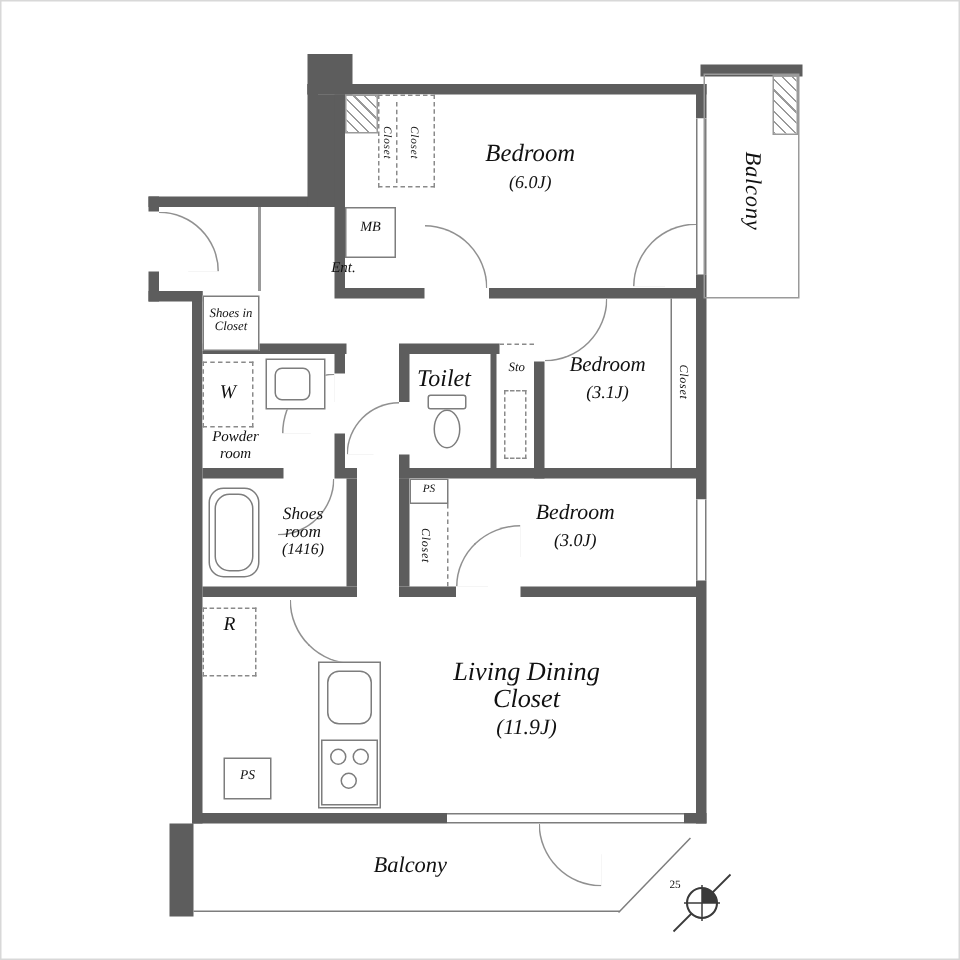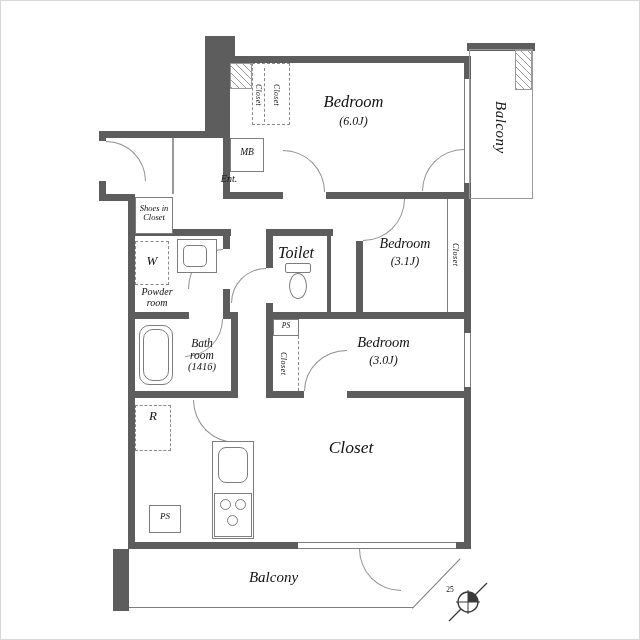--- a/index.html
+++ b/index.html
@@ -111,38 +111,42 @@
 
   <div class="lbl" style="left:362px;top:236px;width:84px;font-size:14px;">Bedroom</div>
   <div class="lbl" style="left:362px;top:254px;width:84px;font-size:12px;">(3.1J)</div>
   <div style="position:absolute;left:446px;top:198px;width:17px;height:113px;border-left:1.5px solid #7d7d7d;box-sizing:border-box;">
     <div class="vlbl" style="left:3px;top:26px;height:60px;font-size:8px;">Closet</div>
   </div>
 
   <div class="lbl" style="left:270px;top:244px;width:50px;font-size:16px;">Toilet</div>
   <div class="box" style="left:284px;top:262px;width:26px;height:10px;border-radius:2px;"></div>
   <div class="box" style="left:288px;top:272px;width:18px;height:26px;border-radius:50% 50% 50% 50%;"></div>
+  <div style="position:absolute;left:332px;top:228px;width:23px;height:83px;border-top:1.5px dashed #8a8a8a;box-sizing:border-box;">
+    <div class="lbl" style="left:0;top:10px;width:23px;font-size:8.5px;">Sto</div>
+    <div class="dashed" style="left:3px;top:30px;width:15px;height:46px;"></div>
+  </div>
   <div class="box" style="left:272px;top:318px;width:26px;height:17px;"></div>
   <div class="lbl" style="left:272px;top:321px;width:26px;font-size:7.5px;">PS</div>
 
   <div class="dashed" style="left:134px;top:240px;width:34px;height:44px;"></div>
   <div class="lbl" style="left:134px;top:253px;width:34px;font-size:13px;">W</div>
   <div class="box" style="left:176px;top:238px;width:40px;height:34px;">
     <div class="box" style="left:5px;top:5px;width:24px;height:22px;border-radius:5px;"></div>
   </div>
   <div class="lbl" style="left:124px;top:286px;width:64px;font-size:10px;">
     <div>Powder</div>
     <div>room</div>
   </div>
 
   <div class="box round" style="left:138px;top:324px;width:34px;height:60px;">
     <div class="box round" style="left:3px;top:3px;width:26px;height:52px;border-width:1px;"></div>
   </div>
   <div class="lbl" style="left:176px;top:336px;width:50px;font-size:11.5px;">
-    <div>Bath</div>
+    <div>Shoes</div>
     <div>room</div>
     <div style="font-size:10.5px;">(1416)</div>
   </div>
 
   <div class="lbl" style="left:330px;top:334px;width:105px;font-size:14.5px;">Bedroom</div>
   <div class="lbl" style="left:330px;top:353px;width:105px;font-size:12px;">(3.0J)</div>
   <div style="position:absolute;left:272px;top:335px;width:26px;height:55px;border-right:1.5px dashed #8a8a8a;box-sizing:border-box;">
     <div class="vlbl" style="left:6px;top:1px;height:53px;font-size:8px;">Closet</div>
   </div>
 
@@ -151,21 +155,23 @@
   <div class="box" style="left:211px;top:440px;width:42px;height:98px;"></div>
   <div class="box" style="left:217px;top:446px;width:30px;height:36px;border-radius:8px;"></div>
   <div class="box" style="left:213px;top:492px;width:38px;height:44px;">
     <div class="box" style="left:5px;top:5px;width:11px;height:11px;border-radius:50%;border-width:1px;"></div>
     <div class="box" style="left:20px;top:5px;width:11px;height:11px;border-radius:50%;border-width:1px;"></div>
     <div class="box" style="left:12px;top:21px;width:11px;height:11px;border-radius:50%;border-width:1px;"></div>
   </div>
   <div class="box" style="left:148px;top:504px;width:32px;height:28px;"></div>
   <div class="lbl" style="left:148px;top:511px;width:32px;font-size:9px;">PS</div>
   <div class="lbl" style="left:285px;top:437px;width:130px;font-size:17.5px;">
+    <div>Living Dining</div>
     <div>Closet</div>
+    <div style="font-size:14.5px;margin-top:3px;">(11.9J)</div>
   </div>
 
   <svg width="56" height="56" viewBox="0 0 56 56" style="position:absolute;left:440px;top:576px;">
     <line x1="8" y1="44" x2="46" y2="6" stroke="#3a3a3a" stroke-width="1.2"></line>
     <circle cx="27" cy="25" r="10" fill="#ffffff" stroke="#3a3a3a" stroke-width="1.4"></circle>
     <path d="M27,25 L27,15 A10,10 0 0 1 37,25 Z" fill="#3a3a3a"></path>
     <line x1="15" y1="25" x2="39" y2="25" stroke="#3a3a3a" stroke-width="1"></line>
     <line x1="27" y1="13" x2="27" y2="37" stroke="#3a3a3a" stroke-width="1"></line>
   </svg>
   <div class="lbl" style="left:442px;top:585px;width:14px;font-size:7.5px;font-style:normal;">25</div>

